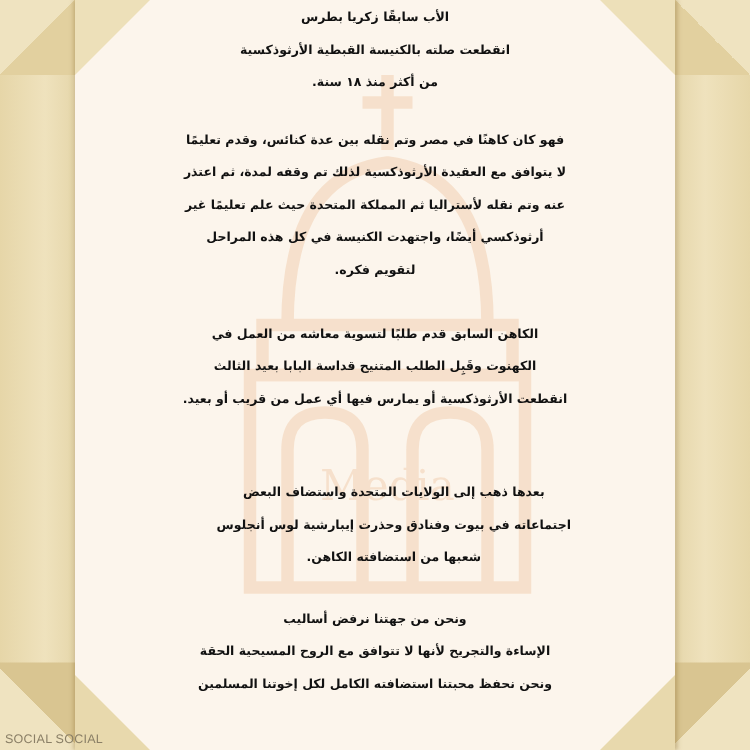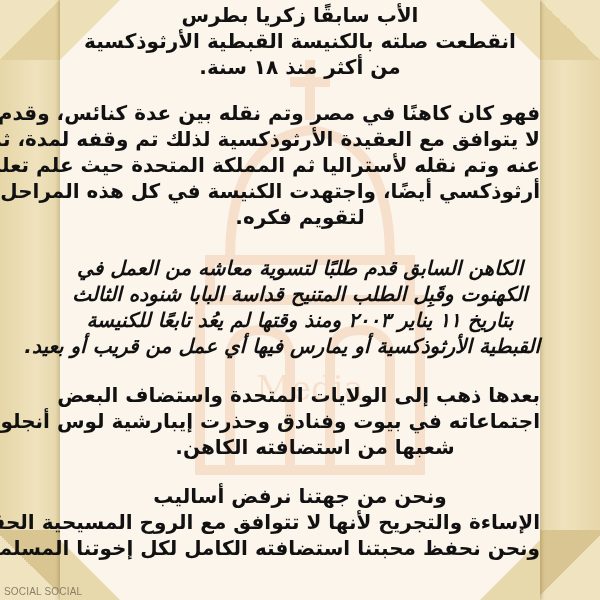--- a/index.html
+++ b/index.html
@@ -35,29 +35,29 @@
 
     .watermark {
       position: absolute; left: 190px; top: 60px; width: 240px; height: 420px;
       opacity: 0.16;
     }
     .content {
       position: absolute; left: 60px; right: 60px; top: 0; bottom: 0;
       direction: rtl; text-align: center;
       color: #111;
       font-weight: bold;
-      font-size: 20px;
+      font-size: 10px;
       line-height: 26px;
       border-radius: 22px;
     }
     .block { margin: 0; }
     .block .line { display: block; white-space: nowrap; }
     .b1 { position: absolute; top: 2px; left: 0; right: 0; }
     .b2 { position: absolute; top: 100px; left: 0; right: 0; }
-    .b3 { position: absolute; top: 255px; left: 0; right: 0; font-style: italic; }
+    .b3 { position: absolute; top: 255px; left: 0; right: 0; }
     .b4 { position: absolute; top: 382px; left: 0; right: 0; padding-left: 30px; }
     .b5 { position: absolute; top: 483px; left: 0; right: 0; }
     .credit {
       position: absolute; left: 4px; bottom: 3px;
       font-family: "Liberation Sans", sans-serif;
       font-size: 10px; color: #8a7f66; letter-spacing: 0.2px;
     }
   </style>
 </head>
 <body>
@@ -96,23 +96,22 @@
     </div>
     <div class="block b2">
       <span class="line">فهو كان كاهنًا في مصر وتم نقله بين عدة كنائس، وقدم تعليمًا</span>
       <span class="line">لا يتوافق مع العقيدة الأرثوذكسية لذلك تم وقفه لمدة، ثم اعتذر</span>
       <span class="line">عنه وتم نقله لأستراليا ثم المملكة المتحدة حيث علم تعليمًا غير</span>
       <span class="line">أرثوذكسي أيضًا، واجتهدت الكنيسة في كل هذه المراحل</span>
       <span class="line">لتقويم فكره.</span>
     </div>
     <div class="block b3">
       <span class="line">الكاهن السابق قدم طلبًا لتسوية معاشه من العمل في</span>
-      <span class="line">الكهنوت وقَبِل الطلب المتنيح قداسة البابا شنوده الثالث</span>
-      <span class="line">بتاريخ ١١ يناير ٢٠٠٣ ومنذ وقتها لم يعُد تابعًا للكنيسة</span>
-      <span class="line">القبطية الأرثوذكسية أو يمارس فيها أي عمل من قريب أو بعيد.</span>
+      <span class="line">الكهنوت وقَبِل الطلب المتنيح قداسة البابا بعيد الثالث</span>
+      <span class="line">انقطعت الأرثوذكسية أو يمارس فيها أي عمل من قريب أو بعيد.</span>
     </div>
     <div class="block b4">
       <span class="line">بعدها ذهب إلى الولايات المتحدة واستضاف البعض</span>
       <span class="line">اجتماعاته في بيوت وفنادق وحذرت إيبارشية لوس أنجلوس</span>
       <span class="line">شعبها من استضافته الكاهن.</span>
     </div>
     <div class="block b5">
       <span class="line">ونحن من جهتنا نرفض أساليب</span>
       <span class="line">الإساءة والتجريح لأنها لا تتوافق مع الروح المسيحية الحقة</span>
       <span class="line">ونحن نحفظ محبتنا استضافته الكامل لكل إخوتنا المسلمين</span>

